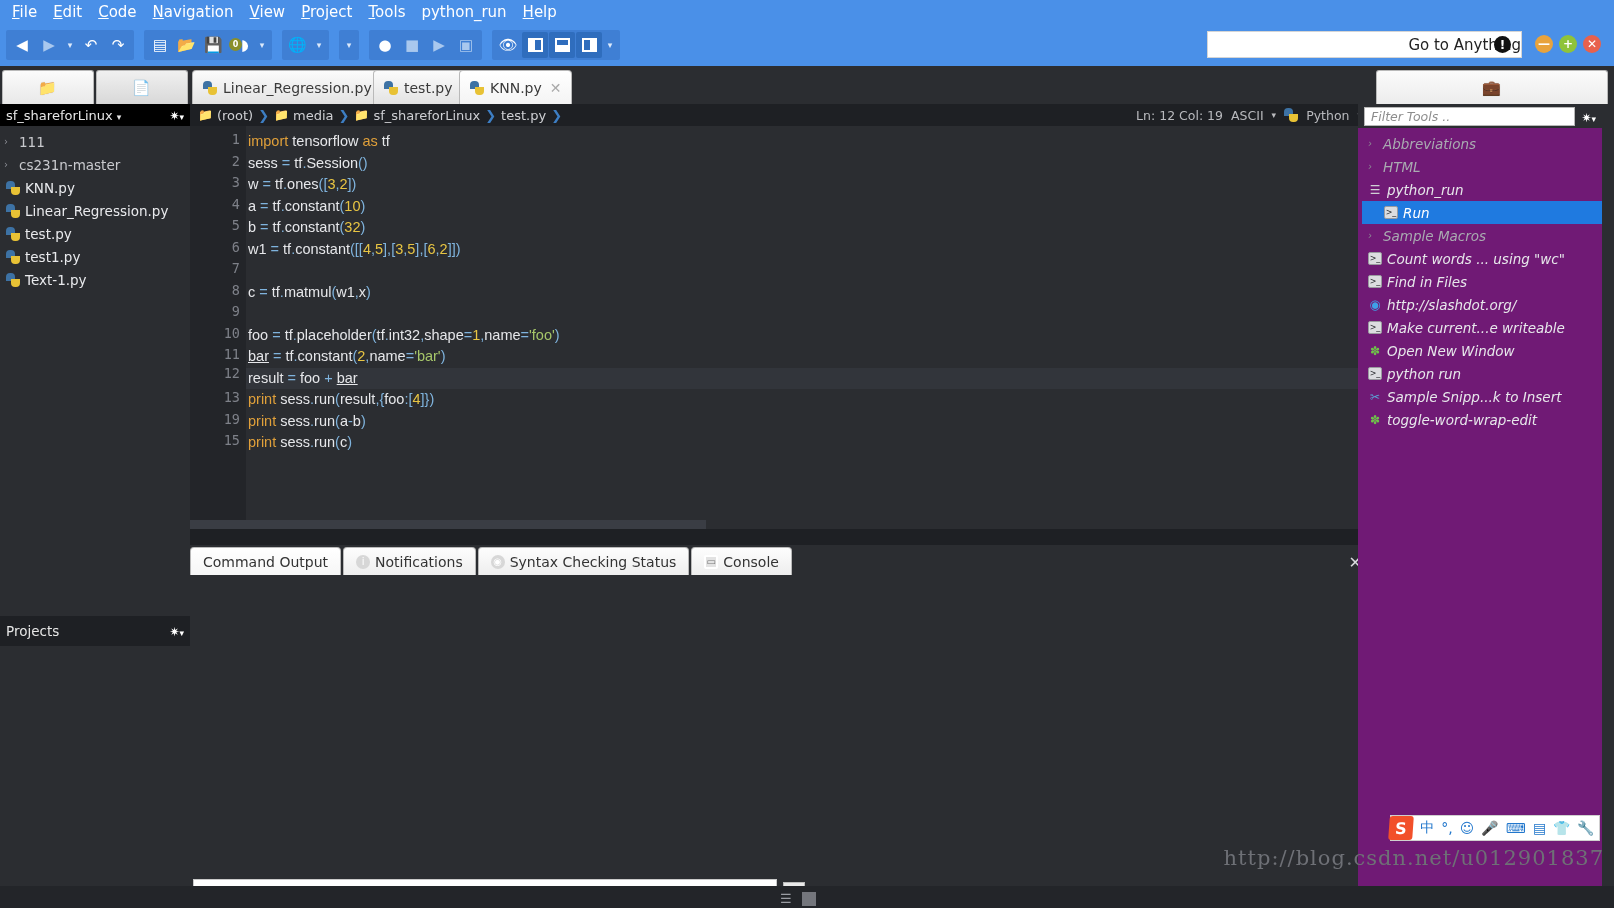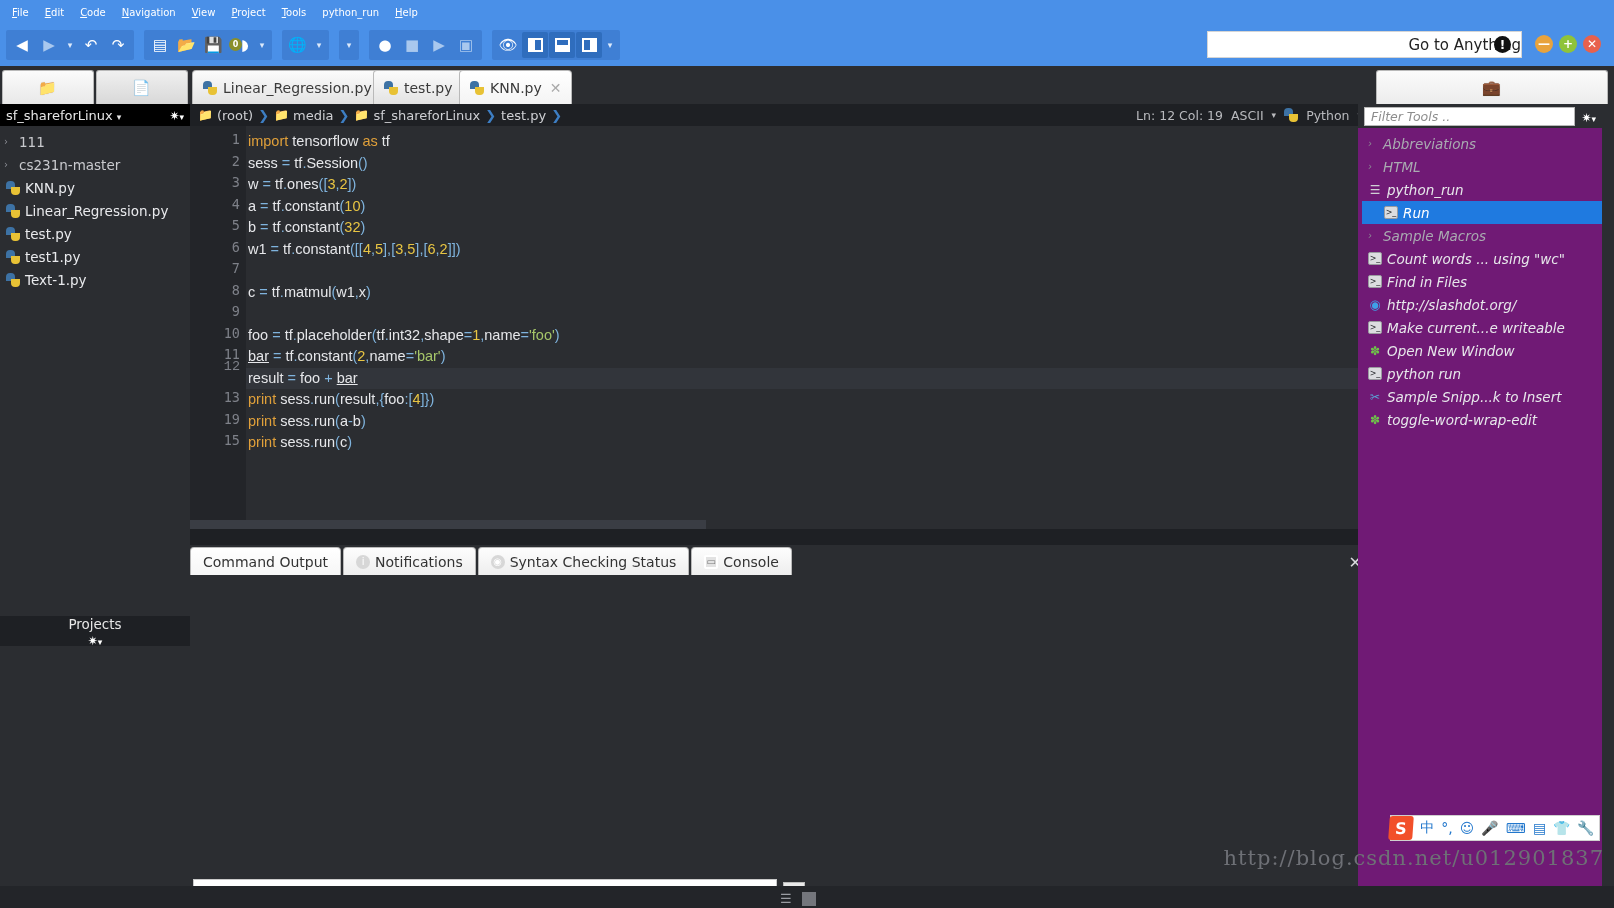--- a/index.html
+++ b/index.html
@@ -10,21 +10,21 @@
     overflow:hidden;
   }
   .app { position:relative; width:1614px; height:908px; }
 
   
   .menubar {
     position:absolute; top:0; left:0; width:1614px; height:24px;
     background:#4a90e8; display:flex; align-items:center; padding-left:4px;
   }
   .menu-item {
-    color:#fff; font-size:10px; padding:2px 8px; white-space:nowrap;
+    color:#fff; font-size:15px; padding:2px 8px; white-space:nowrap;
   }
   .menu-item u { text-decoration:underline; }
 
   
   .toolbar {
     position:absolute; top:24px; left:0; width:1614px; height:42px;
     background:#4a90e8; display:flex; align-items:center; padding-left:6px; gap:2px;
   }
   .tb-group { display:flex; align-items:center; background:#3f7fd4; border-radius:2px;
               padding:2px 3px; margin-right:8px; gap:1px; }
@@ -94,21 +94,21 @@
   .ls-head { height:22px; background:#000000; display:flex; align-items:center;
              padding:0 6px; color:#e7e7e7; font-size:13px; justify-content:space-between; }
   .gear { color:#fff; font-size:12px; }
   .ls-tree { padding-top:4px; }
   .tree-row { display:flex; align-items:center; gap:5px; height:23px; padding-left:4px;
               font-size:13.5px; color:#c9cace; }
   .tree-row.file { color:#e9eaed; }
   .chev { color:#8d8f96; font-size:10px; width:10px; display:inline-block; }
   .ls-projects { position:absolute; left:0; bottom:262px; width:190px; height:30px;
                  background:#1e2024; display:flex; align-items:center; padding:0 6px;
-                 color:#e7e7e7; font-size:13.5px; justify-content:space-between;flex-direction:column; }
+                 color:#e7e7e7; font-size:13.5px; justify-content:space-between; }
   .ls-below { position:absolute; left:0; bottom:0; width:190px; height:262px; background:#2b2d31; }
 
   
   .crumbbar { position:absolute; top:104px; left:190px; right:244px; height:22px;
               background:#1e2024; display:flex; align-items:center; padding:0 8px;
               color:#cfd0d4; font-size:13px; gap:3px; }
   .crumb { display:flex; align-items:center; gap:4px; }
   .folder { color:#dfe0e3; font-size:12px; }
   .sep { color:#3d7ec4; font-size:13px; font-weight:bold; padding:0 2px; }
   .crumb-right { margin-left:auto; display:flex; align-items:center; gap:8px;
@@ -382,21 +382,21 @@
         <div class="ln" style="top: 26.5px;">2</div>
         <div class="ln" style="top: 48px;">3</div>
         <div class="ln" style="top: 69.5px;">4</div>
         <div class="ln" style="top: 91px;">5</div>
         <div class="ln" style="top: 112.5px;">6</div>
         <div class="ln" style="top: 134px;">7</div>
         <div class="ln" style="top: 155.5px;">8</div>
         <div class="ln" style="top: 177px;">9</div>
         <div class="ln" style="top: 198.5px;">10</div>
         <div class="ln" style="top: 220px;">11</div>
-        <div class="ln" style="top: 233px; font-family: Liberation Mono, monospace;">12</div>
+        <div class="ln" style="top: 239px;">12</div>
         <div class="ln" style="top: 263px;">13</div>
         <div class="ln" style="top: 284.5px;">19</div>
         <div class="ln" style="top: 306px;">15</div>
       </div>
     <div class="code" id="codearea">
         <div class="cl" style="top: 5px;"><span class="hl-kw">import</span><span class="hl-var"> tensorflow </span><span class="hl-kw">as</span><span class="hl-var"> tf</span></div>
         <div class="cl" style="top: 26.5px;"><span class="hl-var">sess </span><span class="hl-op">=</span><span class="hl-var"> tf</span><span class="hl-op">.</span><span class="hl-var">Session</span><span class="hl-op">()</span></div>
         <div class="cl" style="top: 48px;"><span class="hl-var">w </span><span class="hl-op">=</span><span class="hl-var"> tf</span><span class="hl-op">.</span><span class="hl-var">ones</span><span class="hl-op">([</span><span class="hl-num">3</span><span class="hl-op">,</span><span class="hl-num">2</span><span class="hl-op">])</span></div>
         <div class="cl" style="top: 69.5px;"><span class="hl-var">a </span><span class="hl-op">=</span><span class="hl-var"> tf</span><span class="hl-op">.</span><span class="hl-var">constant</span><span class="hl-op">(</span><span class="hl-num">10</span><span class="hl-op">)</span></div>
         <div class="cl" style="top: 91px;"><span class="hl-var">b </span><span class="hl-op">=</span><span class="hl-var"> tf</span><span class="hl-op">.</span><span class="hl-var">constant</span><span class="hl-op">(</span><span class="hl-num">32</span><span class="hl-op">)</span></div>

